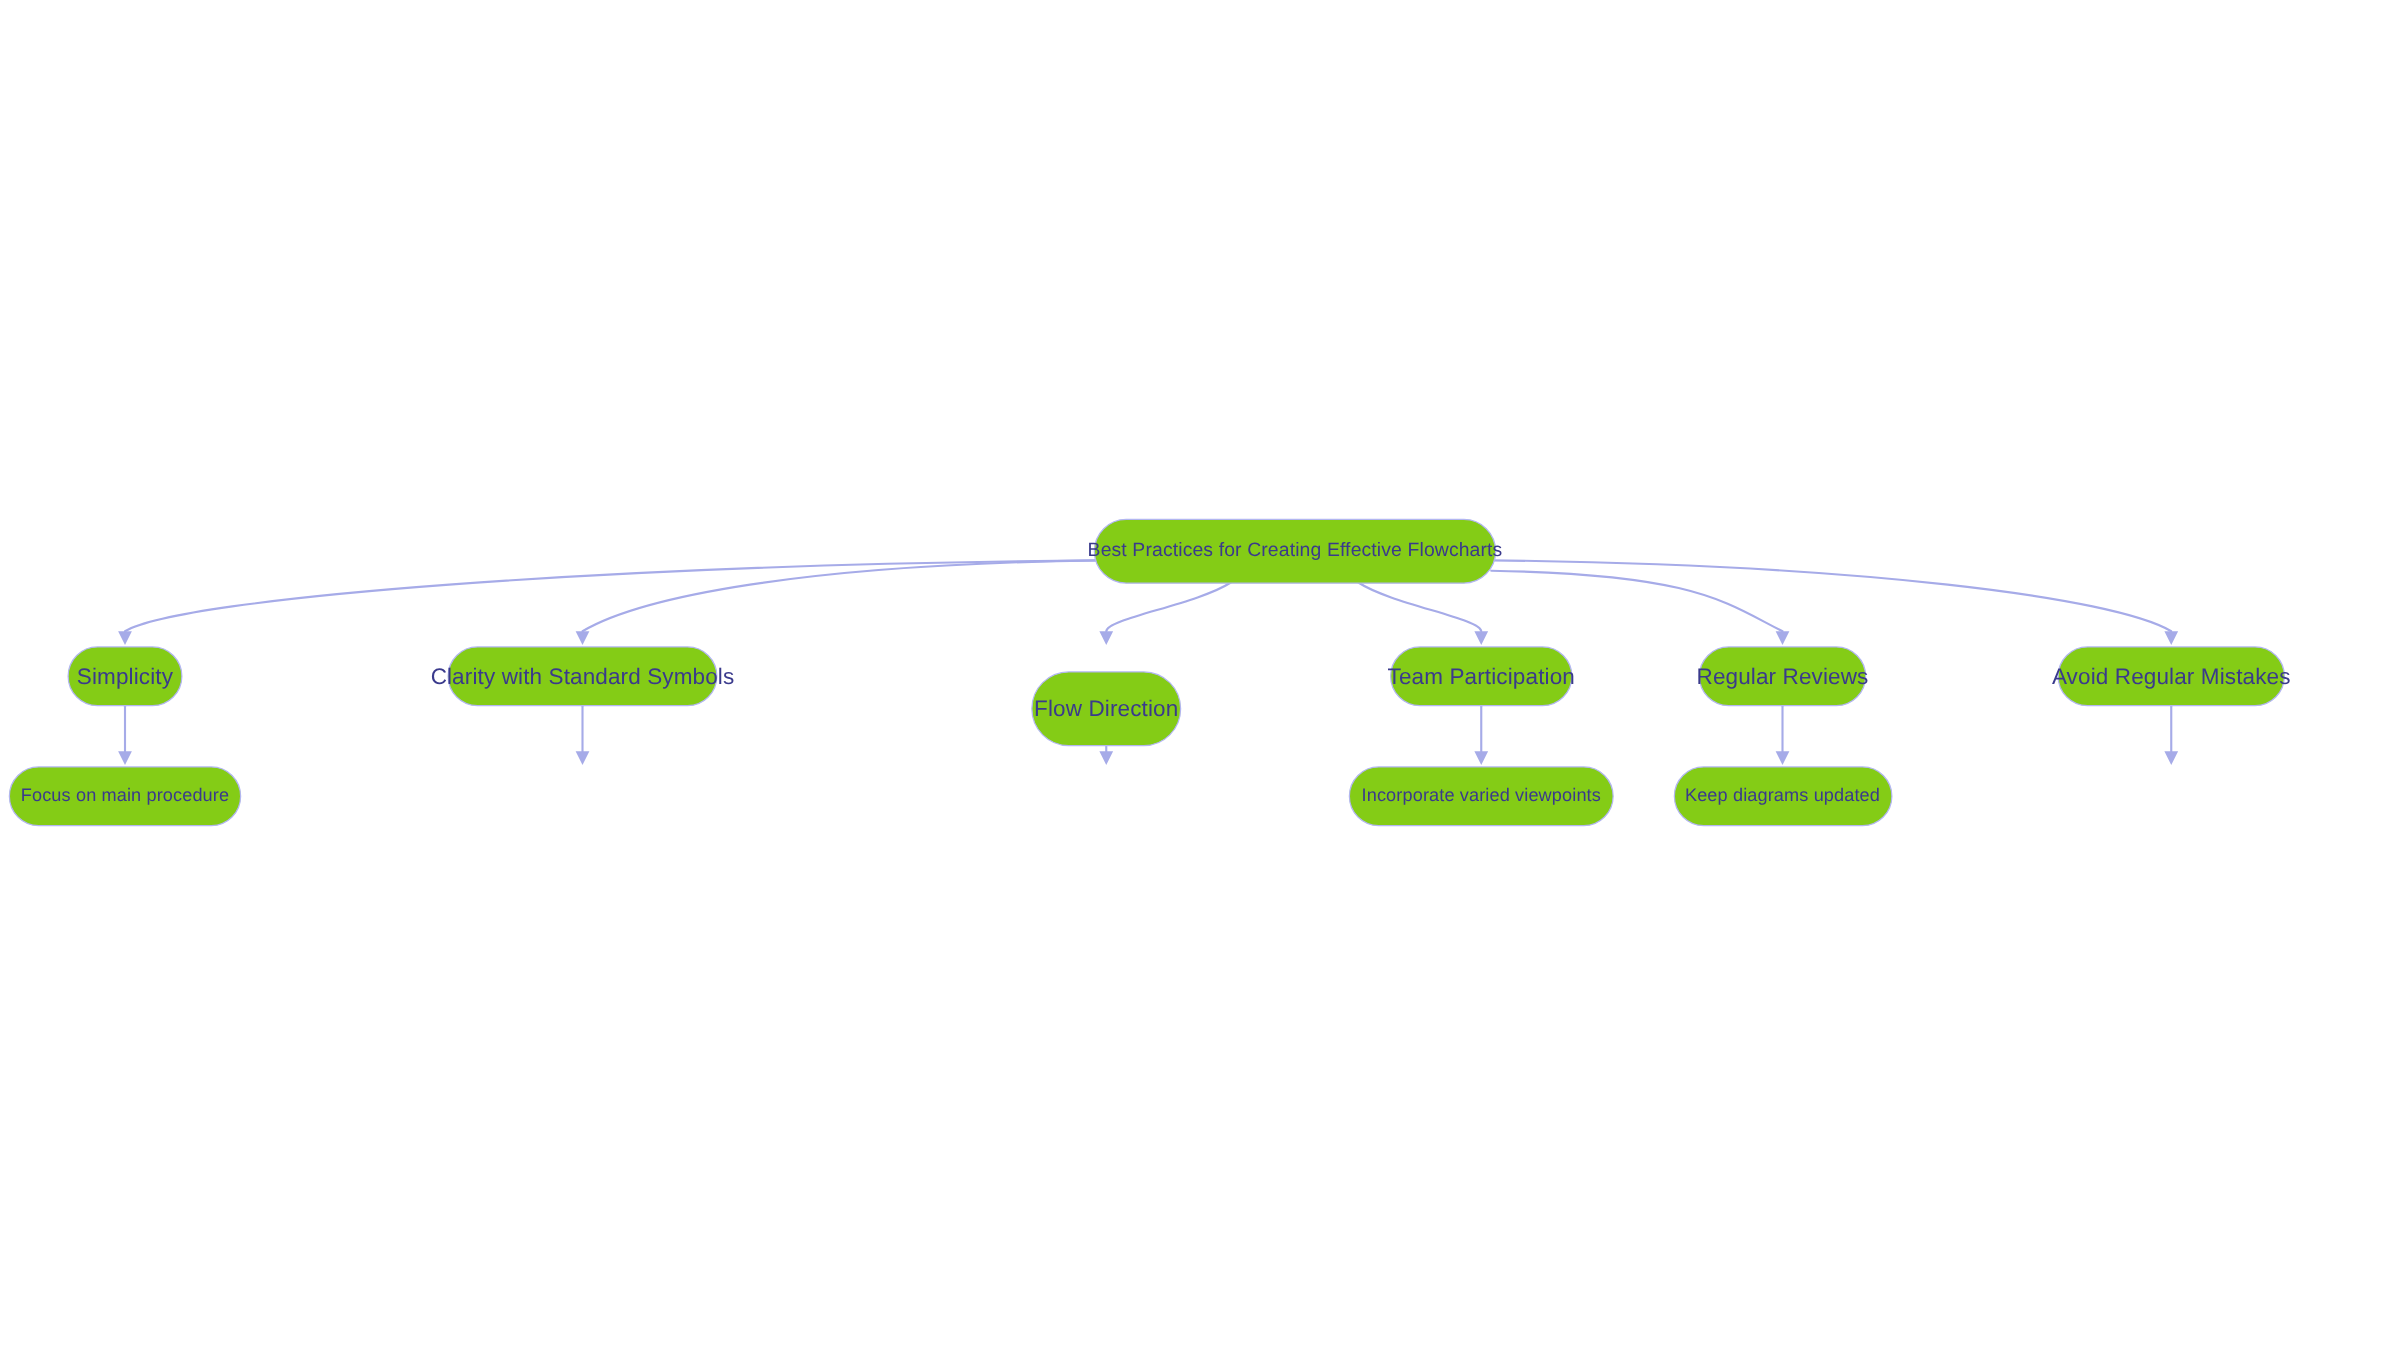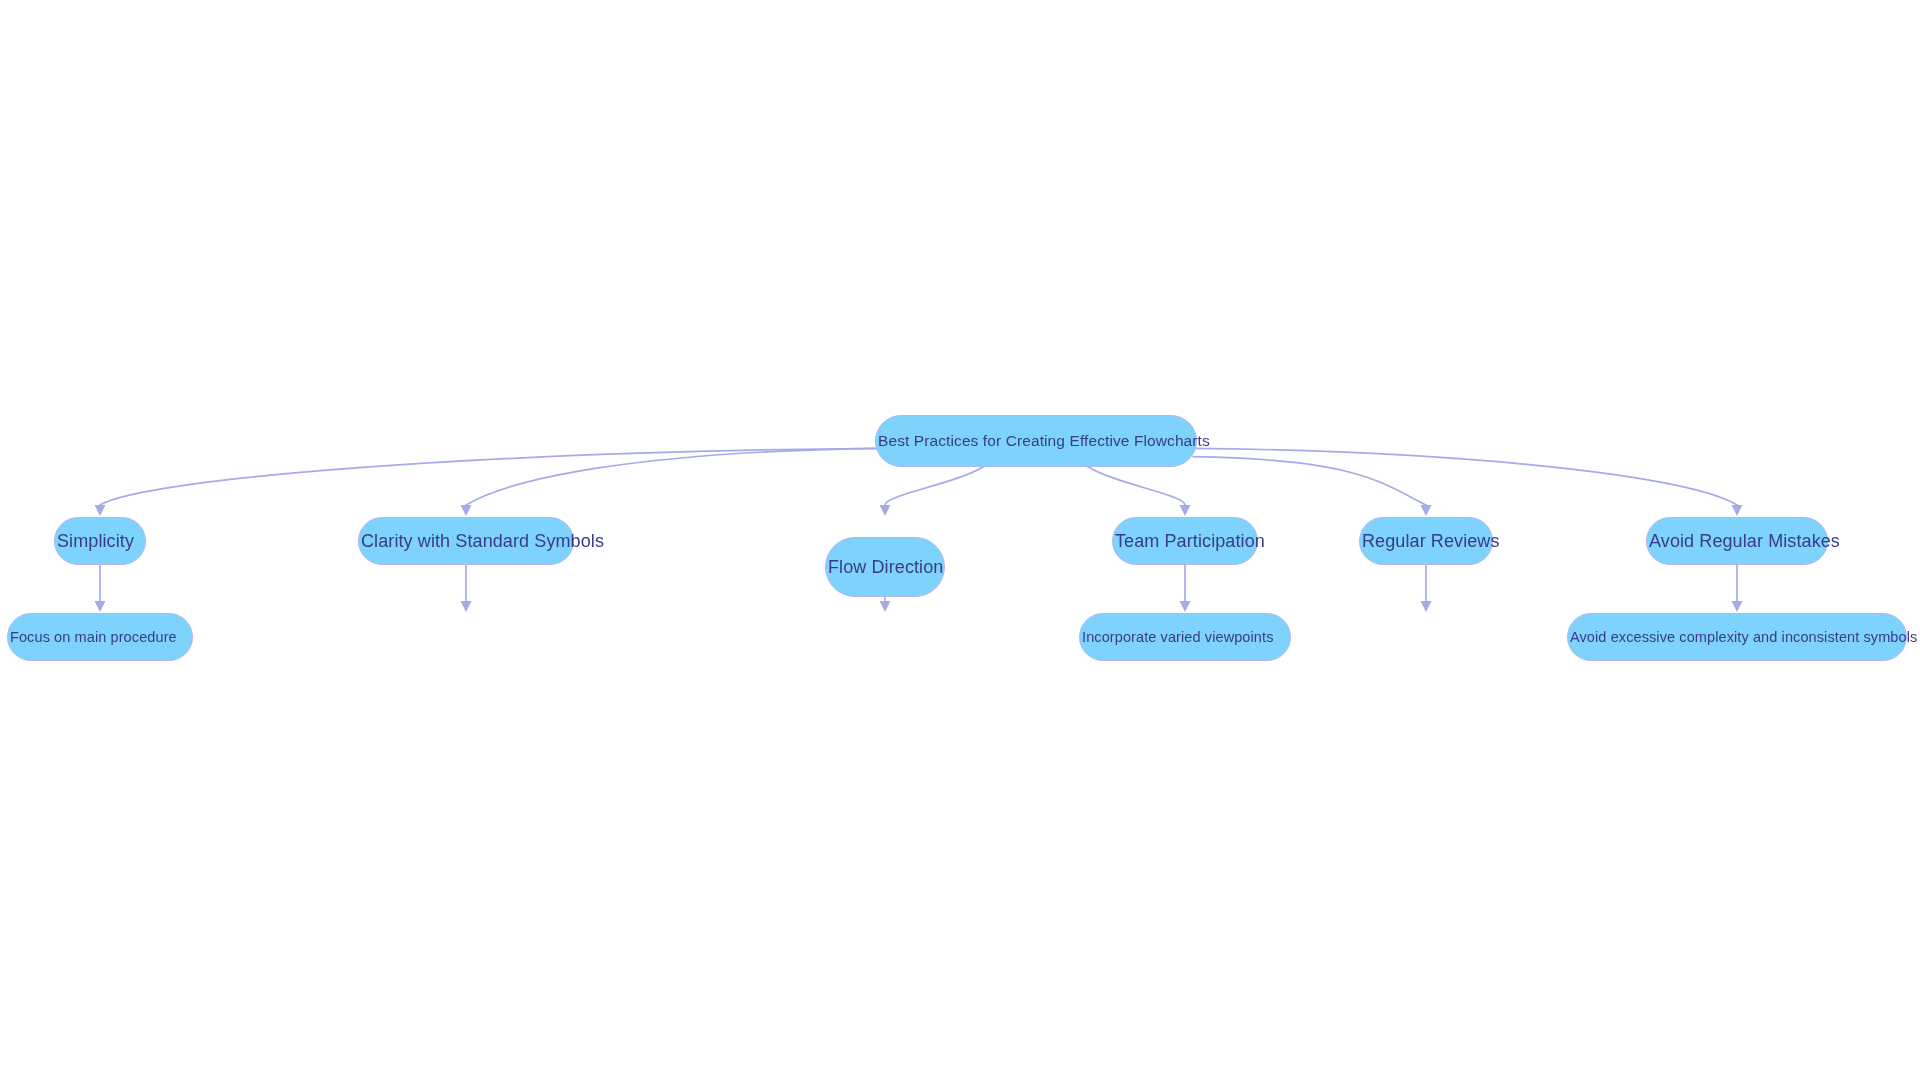--- a/index.html
+++ b/index.html
@@ -35,22 +35,22 @@
     left: 0;
     top: 0;
     width: 1920px;
     height: 1083px;
   }
   .node {
     position: absolute;
     box-sizing: border-box;
     display: flex;
     align-items: center;
-    justify-content: flex-start;
-    background: #7dd3fc;
+    justify-content: center;
+    background: #84cc16;
     border: 1px solid #b2b6f0;
     border-radius: 999px;
     color: #3a3a8c;
     letter-spacing: 0.1px;
     white-space: nowrap;
     -webkit-font-smoothing: antialiased;
   }
   .node-root {
     font-size: 15.5px;
   }
@@ -114,20 +114,20 @@
       </div>
       <div class="node node-branch" style="left: 1112px; top: 517px; width: 146px; height: 48px;">
         <span class="node-label">Team Participation</span>
       </div>
       <div class="node node-leaf" style="left: 1079px; top: 613px; width: 212px; height: 48px;">
         <span class="node-label">Incorporate varied viewpoints</span>
       </div>
       <div class="node node-branch" style="left: 1359px; top: 517px; width: 134px; height: 48px;">
         <span class="node-label">Regular Reviews</span>
       </div>
+      <div class="node node-leaf" style="left: 1338.5px; top: 613px; width: 175px; height: 48px;">
+        <span class="node-label">Keep diagrams updated</span>
+      </div>
       <div class="node node-branch" style="left: 1646px; top: 517px; width: 182px; height: 48px;">
         <span class="node-label">Avoid Regular Mistakes</span>
-      </div>
-      <div class="node node-leaf" style="left: 1567px; top: 613px; width: 340px; height: 48px;">
-        <span class="node-label">Avoid excessive complexity and inconsistent symbols</span>
       </div>
     </div>
 </div>
 
 </body></html>

